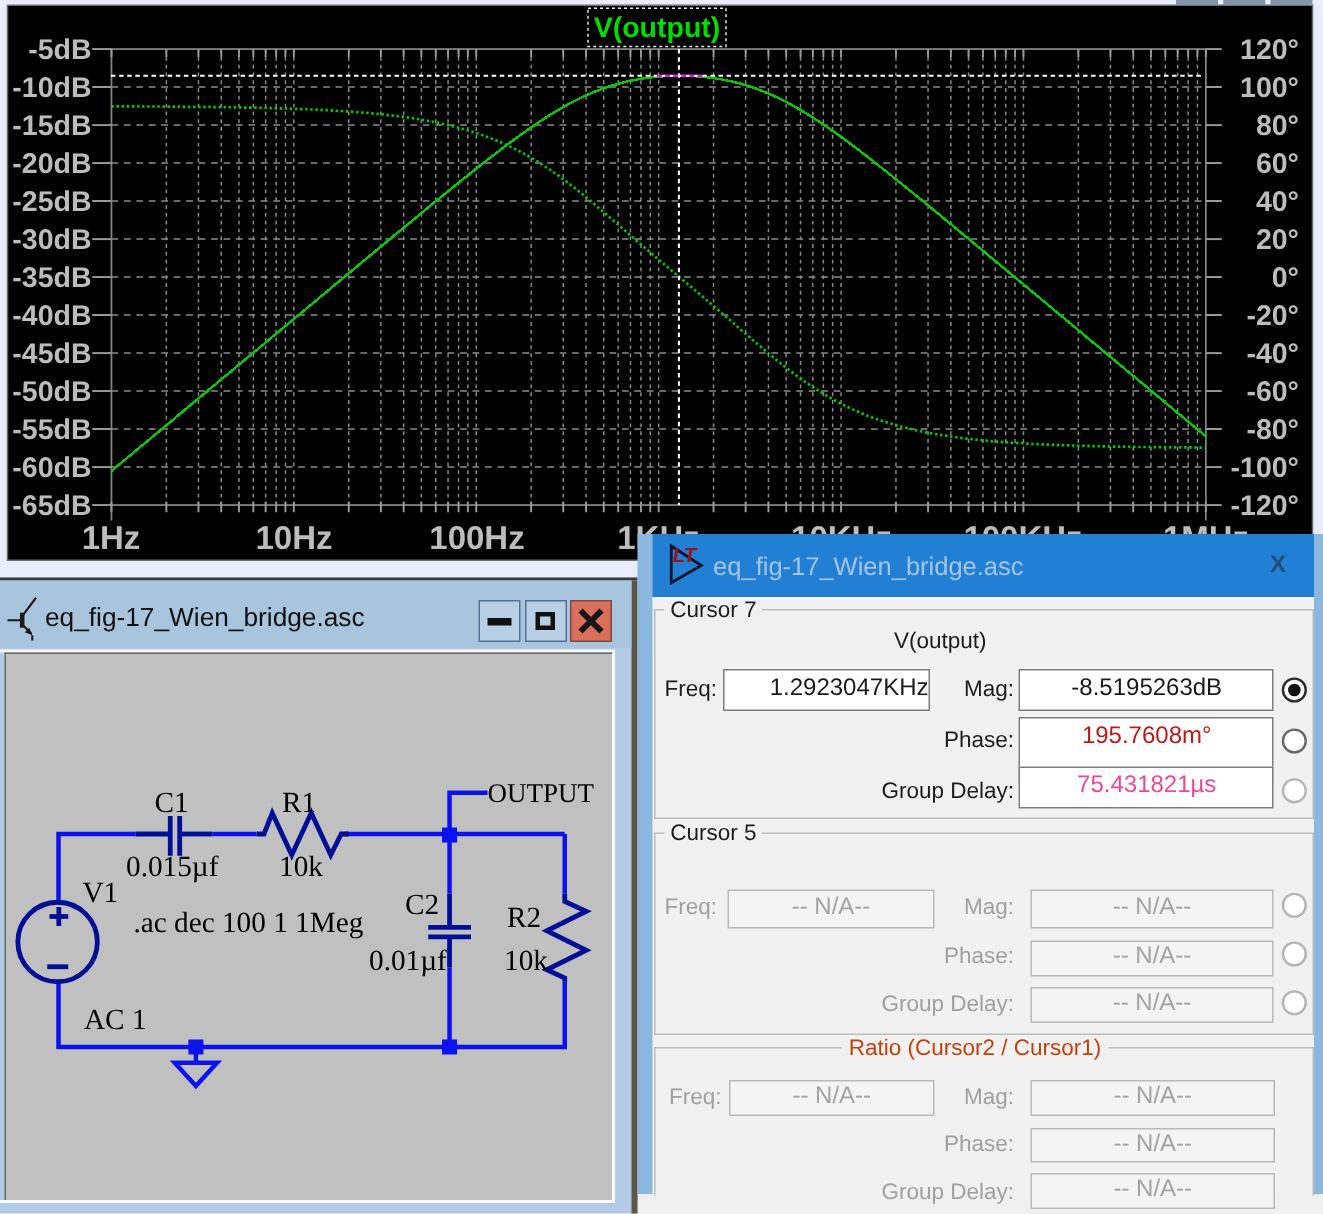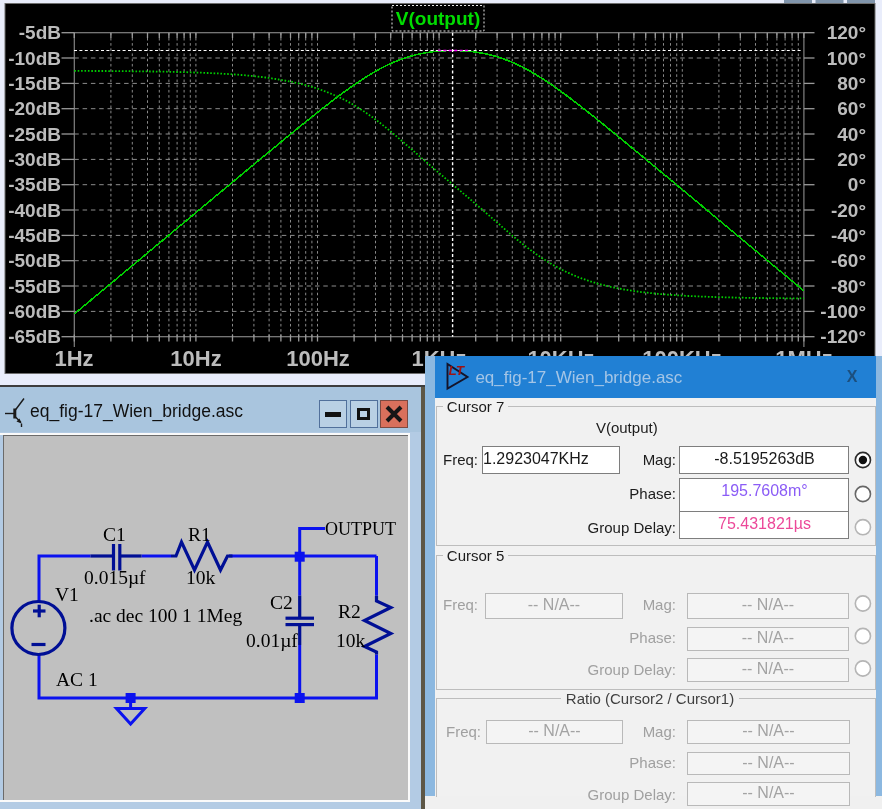--- a/index.html
+++ b/index.html
@@ -348,39 +348,39 @@
 <text x="4.5" y="13.5" font-family="Liberation Sans, sans-serif" font-size="13.5px" font-weight="bold" font-style="italic" fill="#9e1212">LT</text>
 </svg>
 <div style="position:absolute;left:50.6px;top:12px;font-size:17px;color:#a4c5e6">eq_fig-17_Wien_bridge.asc</div>
 <div style="position:absolute;left:417.2px;top:12px;width:20px;text-align:center;font-size:16px;font-weight:bold;color:#1c4f7e">X</div>
 <div style="position:absolute;left:9.8px;top:42px;width:447.4px;height:398px;background:#f1f1f1"></div>
 <div style="position:absolute;left:451.2px;top:0;width:6px;height:440px;background:#8cb8e0"></div>
 <div style="position:absolute;left:11.2px;top:50px;width:438px;height:137.5px;border:1px solid #bdbdbd"></div>
 <div style="position:absolute;left:18px;top:42px;background:#f1f1f1;padding:0 4px;font-size:15px;color:#1c1c1c">Cursor 7</div>
 <div style="position:absolute;left:102px;top:63px;width:200px;text-align:center;font-size:15px;color:#1c1c1c">V(output)</div>
 <div style="position:absolute;left:-106.8px;top:94.5px;width:160px;text-align:right;font-size:15px;color:#1c1c1c">Freq:</div>
-<div style="position:absolute;left:57.2px;top:90px;width:138px;height:28px;background:#fff;border:1.7px solid #7e7e7e;box-sizing:border-box;text-align:left;font-size:16px;color:#1a1a1a;line-height:24px">1.2923047KHz</div>
+<div style="position:absolute;left:57.2px;top:90px;width:138px;height:28px;background:#fff;border:1.7px solid #7e7e7e;box-sizing:border-box;text-align:right;font-size:16px;color:#1a1a1a;line-height:24px">1.2923047KHz</div>
 <div style="position:absolute;left:91.19999999999999px;top:94.5px;width:160px;text-align:right;font-size:15px;color:#1c1c1c">Mag:</div>
 <div style="position:absolute;left:254.7px;top:90px;width:170px;height:28px;background:#fff;border:1.7px solid #7e7e7e;box-sizing:border-box;text-align:center;font-size:16px;color:#1a1a1a;line-height:24px">-8.5195263dB</div>
 <div style="position:absolute;left:91.19999999999999px;top:129px;width:160px;text-align:right;font-size:15px;color:#1c1c1c">Phase:</div>
-<div style="position:absolute;left:254.7px;top:122px;width:170px;height:44px;background:#fff;border:1.7px solid #7e7e7e;box-sizing:border-box;text-align:center;font-size:16px;color:#8b5cf6;line-height:24px">195.7608m°</div>
+<div style="position:absolute;left:254.7px;top:122px;width:170px;height:44px;background:#fff;border:1.7px solid #7e7e7e;box-sizing:border-box;text-align:center;font-size:16px;color:#b91c1c;line-height:24px">195.7608m°</div>
 <div style="position:absolute;left:91.19999999999999px;top:162.5px;width:160px;text-align:right;font-size:15px;color:#1c1c1c">Group Delay:</div>
 <div style="position:absolute;left:254.7px;top:155px;width:170px;height:28px;background:#fff;border:1.7px solid #7e7e7e;box-sizing:border-box;text-align:center;font-size:16px;color:#ec4899;line-height:24px">75.431821µs</div>
 <div style="position:absolute;left:11.2px;top:198.5px;width:438px;height:133px;border:1px solid #bdbdbd"></div>
 <div style="position:absolute;left:18px;top:190.5px;background:#f1f1f1;padding:0 4px;font-size:15px;color:#1c1c1c">Cursor 5</div>
 <div style="position:absolute;left:-106.8px;top:240px;width:160px;text-align:right;font-size:15px;color:#a0a0a0">Freq:</div>
 <div style="position:absolute;left:60.2px;top:237px;width:138px;height:26px;background:#f4f4f4;border:1.2px solid #b9b9b9;box-sizing:border-box;text-align:center;font-size:16px;color:#a3a3a3;line-height:22px">-- N/A--</div>
 <div style="position:absolute;left:91.19999999999999px;top:240px;width:160px;text-align:right;font-size:15px;color:#a0a0a0">Mag:</div>
 <div style="position:absolute;left:262.2px;top:237px;width:162px;height:26px;background:#f4f4f4;border:1.2px solid #b9b9b9;box-sizing:border-box;text-align:center;font-size:16px;color:#a3a3a3;line-height:22px">-- N/A--</div>
 <div style="position:absolute;left:91.19999999999999px;top:273px;width:160px;text-align:right;font-size:15px;color:#a0a0a0">Phase:</div>
 <div style="position:absolute;left:262.2px;top:271px;width:162px;height:24px;background:#f4f4f4;border:1.2px solid #b9b9b9;box-sizing:border-box;text-align:center;font-size:16px;color:#a3a3a3;line-height:20px">-- N/A--</div>
 <div style="position:absolute;left:91.19999999999999px;top:305px;width:160px;text-align:right;font-size:15px;color:#a0a0a0">Group Delay:</div>
 <div style="position:absolute;left:262.2px;top:302px;width:162px;height:24px;background:#f4f4f4;border:1.2px solid #b9b9b9;box-sizing:border-box;text-align:center;font-size:16px;color:#a3a3a3;line-height:20px">-- N/A--</div>
 <div style="position:absolute;left:11.2px;top:342px;width:438px;height:98px;border:1px solid #bdbdbd;border-bottom:none"></div>
-<div style="position:absolute;left:136px;top:334px;background:#f1f1f1;padding:0 5px;font-size:15px;color:#404040">Ratio (Cursor2 / Cursor1)</div>
+<div style="position:absolute;left:136px;top:334px;background:#f1f1f1;padding:0 5px;font-size:15px;color:#c2410c">Ratio (Cursor2 / Cursor1)</div>
 <div style="position:absolute;left:-103.8px;top:367px;width:160px;text-align:right;font-size:15px;color:#a0a0a0">Freq:</div>
 <div style="position:absolute;left:61.2px;top:364px;width:137px;height:24px;background:#f4f4f4;border:1.2px solid #b9b9b9;box-sizing:border-box;text-align:center;font-size:16px;color:#a3a3a3;line-height:20px">-- N/A--</div>
 <div style="position:absolute;left:91.19999999999999px;top:367px;width:160px;text-align:right;font-size:15px;color:#a0a0a0">Mag:</div>
 <div style="position:absolute;left:262.2px;top:364px;width:163px;height:24px;background:#f4f4f4;border:1.2px solid #b9b9b9;box-sizing:border-box;text-align:center;font-size:16px;color:#a3a3a3;line-height:20px">-- N/A--</div>
 <div style="position:absolute;left:91.19999999999999px;top:398px;width:160px;text-align:right;font-size:15px;color:#a0a0a0">Phase:</div>
 <div style="position:absolute;left:262.2px;top:396px;width:163px;height:23px;background:#f4f4f4;border:1.2px solid #b9b9b9;box-sizing:border-box;text-align:center;font-size:16px;color:#a3a3a3;line-height:19px">-- N/A--</div>
 <div style="position:absolute;left:91.19999999999999px;top:430px;width:160px;text-align:right;font-size:15px;color:#a0a0a0">Group Delay:</div>
 <div style="position:absolute;left:262.2px;top:426px;width:163px;height:24px;background:#f4f4f4;border:1.2px solid #b9b9b9;box-sizing:border-box;text-align:center;font-size:16px;color:#a3a3a3;line-height:20px">-- N/A--</div>
 <svg width="457" height="440" style="position:absolute;left:0;top:0;pointer-events:none">
 <circle cx="437.9" cy="104" r="7.6" fill="#fff" stroke="#2b2b2b" stroke-width="1.6"></circle>

